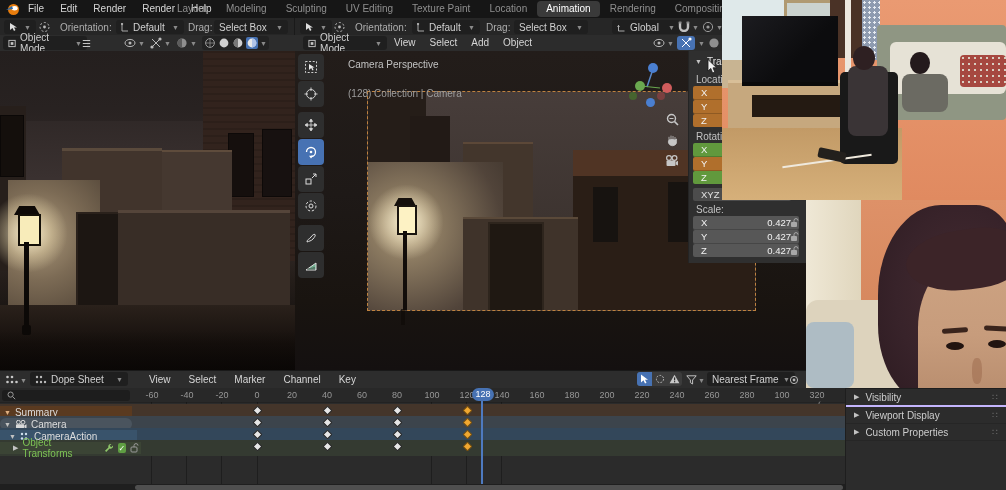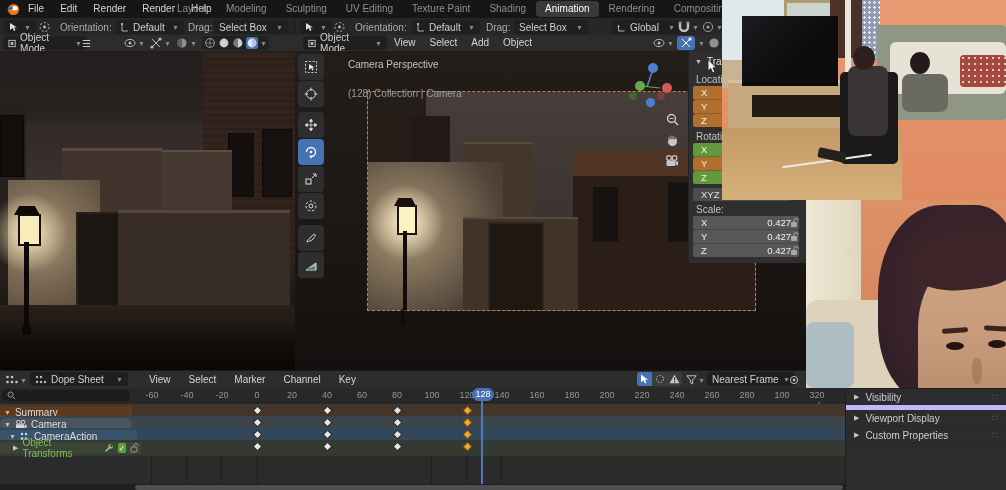--- a/index.html
+++ b/index.html
@@ -51,21 +51,21 @@
       <span class="menu-item">Render</span>
       <span class="menu-item">Render</span>
       <span class="menu-item">Help</span>
     </div>
     <div class="abs row" style="left:168px;top:1px;height:16px;gap:1px;">
       <span class="tab">Layout</span>
       <span class="tab">Modeling</span>
       <span class="tab">Sculpting</span>
       <span class="tab">UV Editing</span>
       <span class="tab">Texture Paint</span>
-      <span class="tab">Shading</span>
+      <span class="tab">Location</span>
       <span class="tab active">Animation</span>
       <span class="tab">Rendering</span>
       <span class="tab">Compositing</span>
       <span class="tab">Scripting</span>
       <span class="tab">+</span>
     </div>
   </div>
 
   <div class="abs" style="left:0;top:18px;width:1006px;height:17px;background:#262626;border-bottom:1px solid #1c1c1c;">
 
@@ -604,21 +604,21 @@
     <div class="key sel" style="left:464px;top:72px;"></div>
 
     <div class="abs" style="left:481px;top:30px;width:2px;height:83px;background:#4e7ac0;"></div>
     <div class="abs" style="left:472px;top:17px;width:22px;height:13px;background:#4772b3;border-radius:7px;color:#fff;text-align:center;line-height:13px;font-size:9px;">128</div>
 
     <div class="abs" style="left:0;top:113px;width:845px;height:7px;background:#1f1f1f;"></div>
     <div class="abs" style="left:135px;top:114px;width:708px;height:5px;background:#4f4f4f;border-radius:3px;"></div>
   </div>
 
   <div class="abs" style="left:845px;top:388px;width:161px;height:102px;background:#2c2c2c;border-left:1px solid #1e1e1e;border-top:1px solid #1e1e1e;">
-    <div class="panelhdr" style="border-bottom:5px solid #c4b5fd;">
+    <div class="panelhdr" style="border-bottom:2px solid #c4b5fd;">
       <span class="arrow">▶</span>
       <span>Visibility</span>
       <span class="grip">∷</span>
     </div>
     <div class="panelhdr" style="border-bottom:1px solid #262626;">
       <span class="arrow">▶</span>
       <span>Viewport Display</span>
       <span class="grip">∷</span>
     </div>
     <div class="panelhdr" style="border-bottom:1px solid #262626;">

